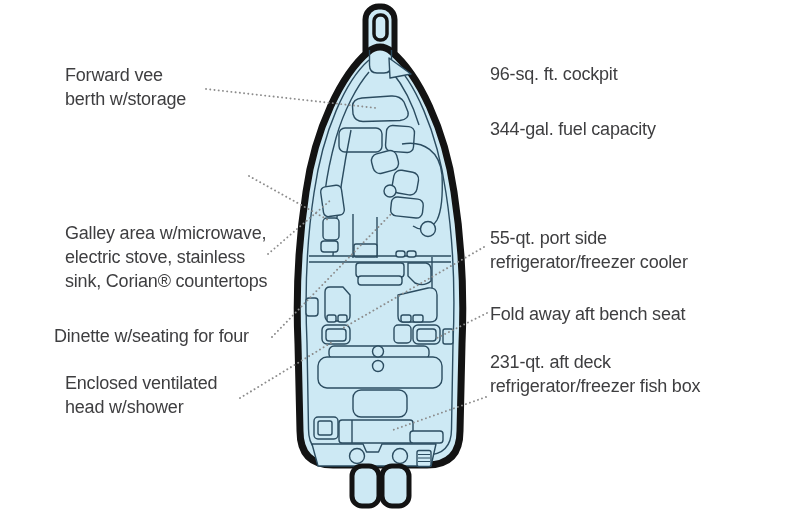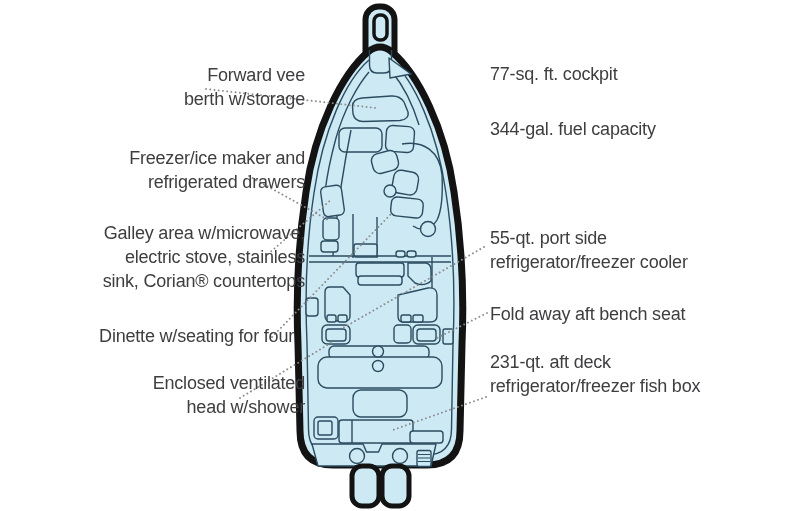--- a/index.html
+++ b/index.html
@@ -6,21 +6,21 @@
   .canvas{
     position:relative;width:800px;height:511px;background:#ffffff;
     font-family:"Liberation Sans",sans-serif;overflow:hidden;
   }
   .diagram-svg{position:absolute;left:0;top:0;}
   .label{
     position:absolute;font-size:18px;line-height:24px;color:#3e3e40;
     white-space:pre-line;letter-spacing:-0.2px;
   }
   .label.right-col{width:300px;}
-  .label.left-col{width:240px;text-align:right;}
+  .label.left-col{width:240px;}
 </style>
 </head>
 <body>
 
 <div class="canvas">
 
   <svg class="diagram-svg" width="800" height="511" viewBox="0 0 800 511">
 
     <g>
       <rect x="365.5" y="6.5" width="29" height="58" rx="13" fill="#cde9f4" stroke="#131313" stroke-width="6"></rect>
@@ -144,33 +144,31 @@
       <path d="M 240 398 L 334 341"></path>
       <path d="M 484 247 L 343 328"></path>
       <path d="M 487 313 L 435 339"></path>
       <path d="M 486 397 L 390 431"></path>
     </g>
   </svg>
 
   <div class="label left-col" style="left:65px;top:63px">Forward vee
 berth w/storage</div>
 
-  <div class="label left-col" style="left:65px;top:146px">Freezer/ice maker and
-refrigerated drawers</div>
 
   <div class="label left-col" style="left:65px;top:221px">Galley area w/microwave,
 electric stove, stainless
 sink, Corian® countertops</div>
 
   <div class="label left-col" style="left:54px;top:324px">Dinette w/seating for four</div>
 
   <div class="label left-col" style="left:65px;top:371px">Enclosed ventilated
 head w/shower</div>
 
-  <div class="label right-col" style="left:490px;top:62px">77-sq. ft. cockpit</div>
+  <div class="label right-col" style="left:490px;top:62px">96-sq. ft. cockpit</div>
 
   <div class="label right-col" style="left:490px;top:117px">344-gal. fuel capacity</div>
 
   <div class="label right-col" style="left:490px;top:226px">55-qt. port side
 refrigerator/freezer cooler</div>
 
   <div class="label right-col" style="left:490px;top:302px">Fold away aft bench seat</div>
 
   <div class="label right-col" style="left:490px;top:350px">231-qt. aft deck
 refrigerator/freezer fish box</div>

